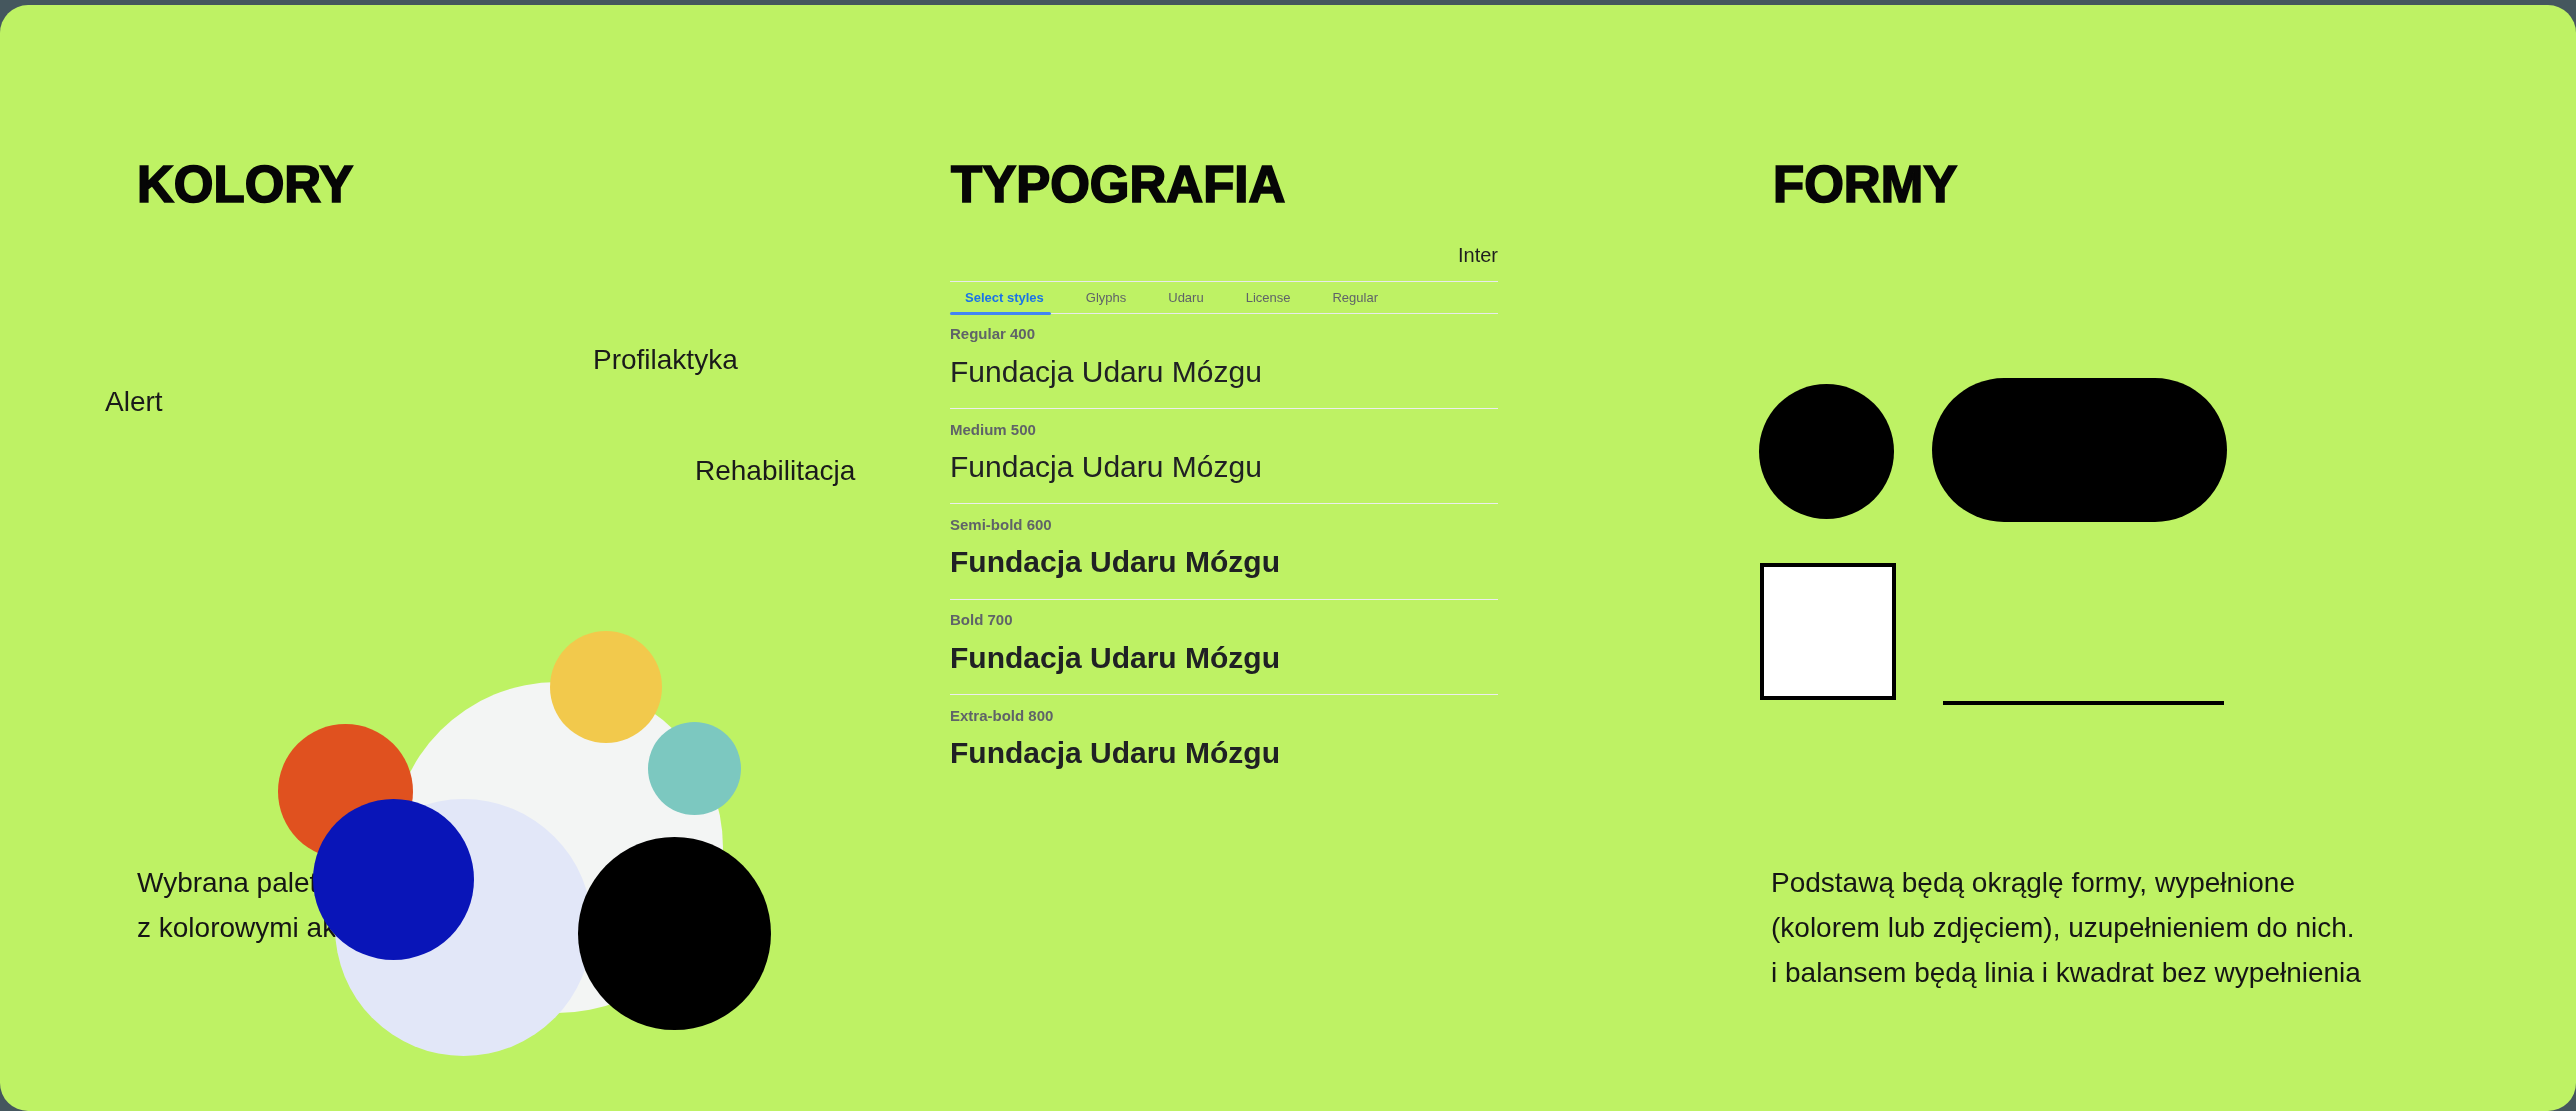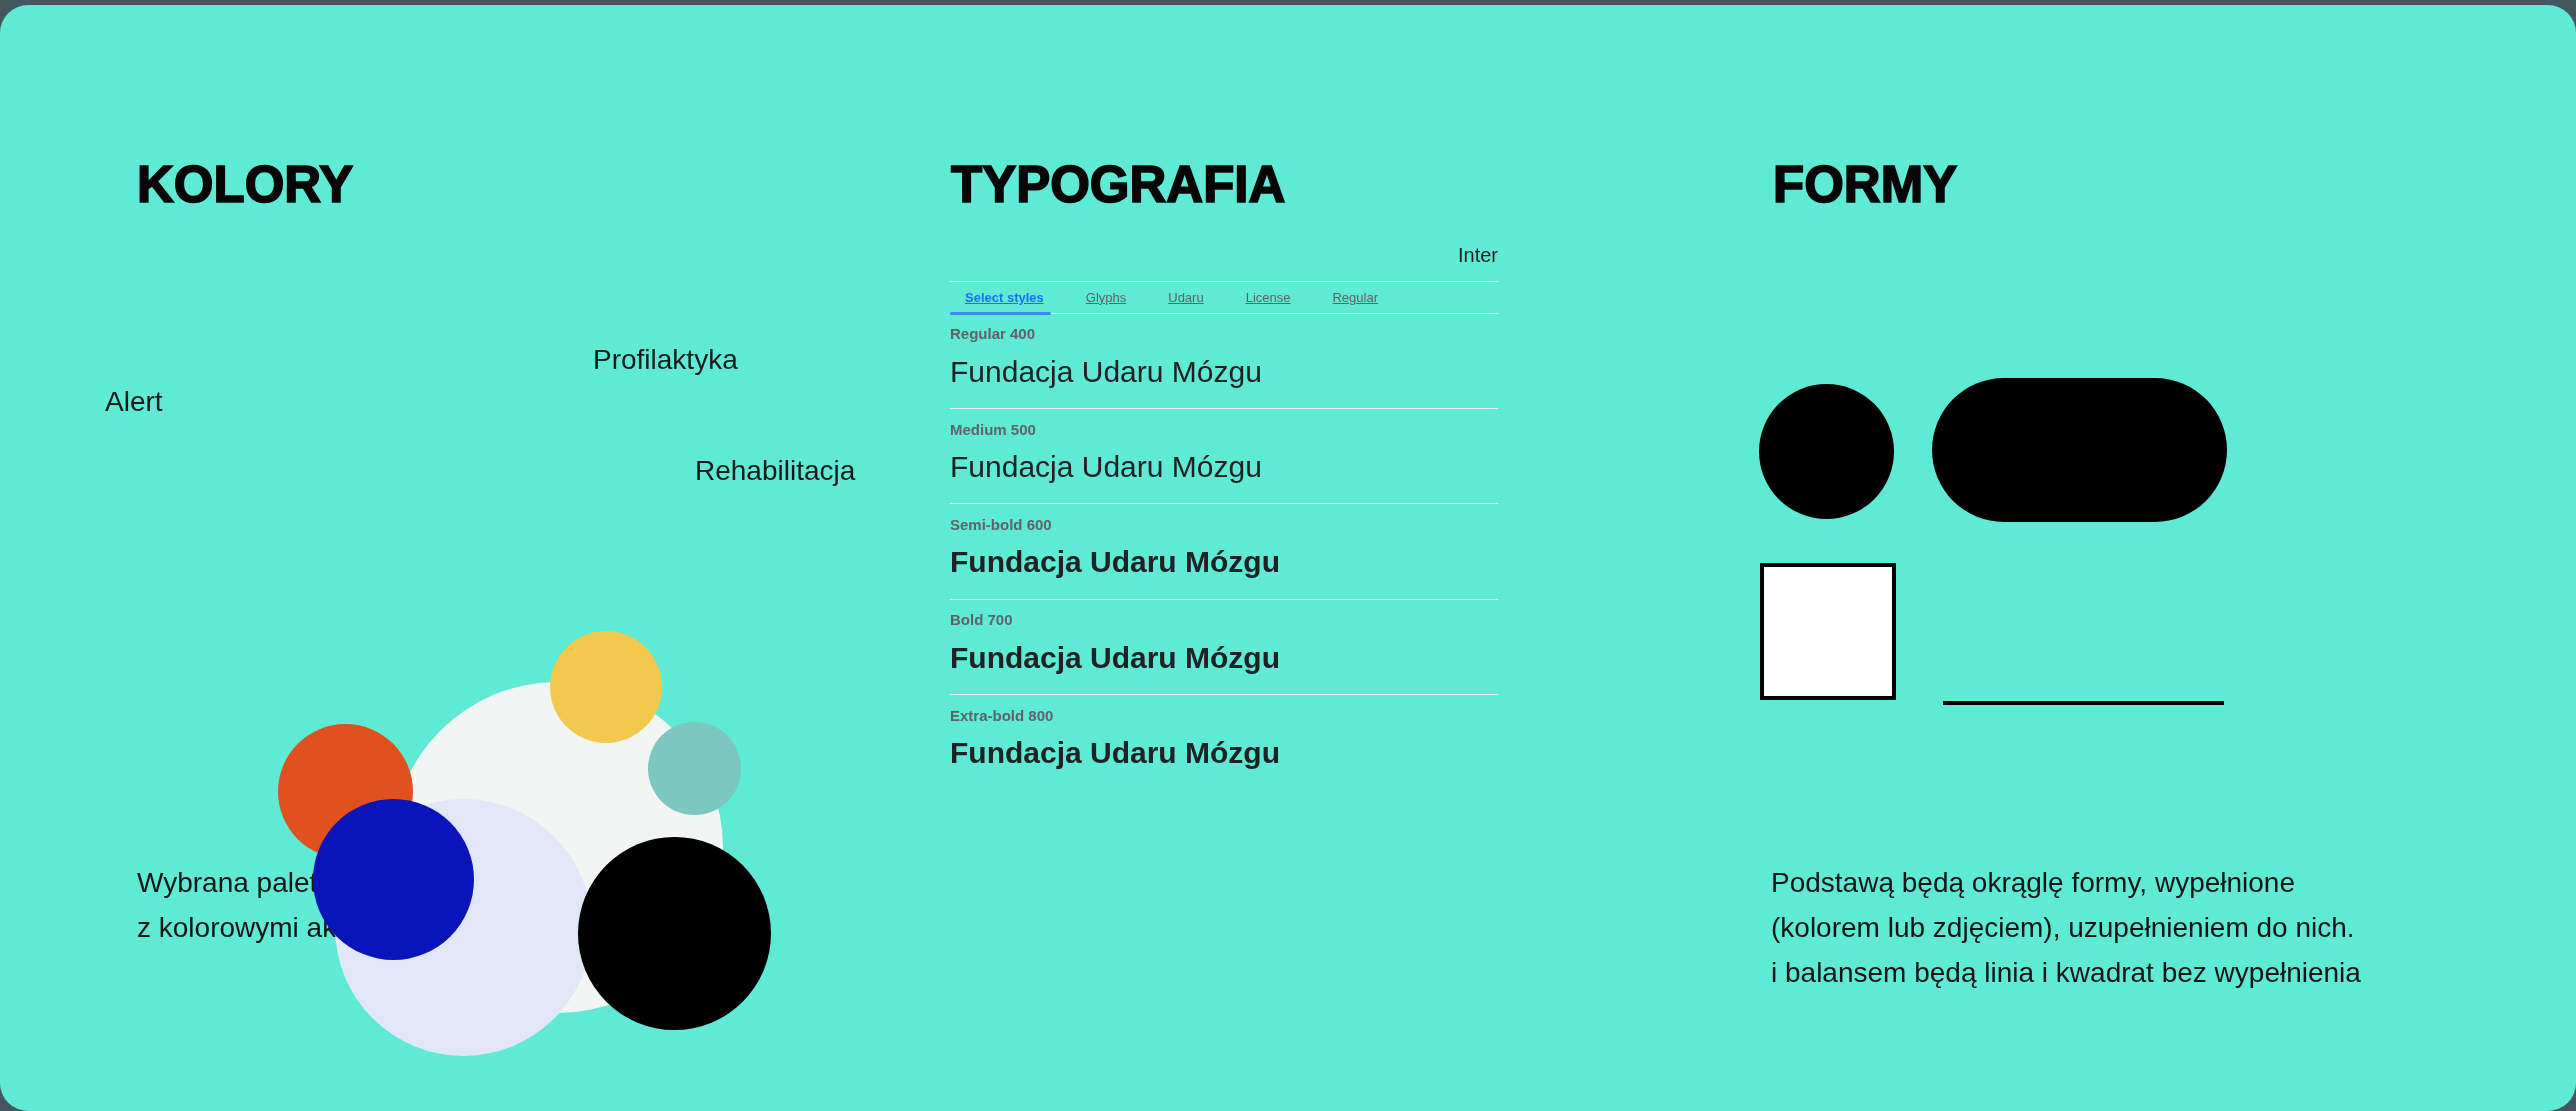--- a/index.html
+++ b/index.html
@@ -1,18 +1,18 @@
 <!DOCTYPE html>
 <html style="font-size:10.8px"><head>
 <meta charset="utf-8">
 <style>
   html,body{margin:0;padding:0;width:2576px;height:1112px;overflow:hidden;
     font-family:"Liberation Sans",sans-serif;background:#45575E;}
   .card{position:absolute;top:5.4px;left:0;width:2576px;height:1106px;
-    background:#5eead4;border-radius:28px;overflow:hidden;}
+    background:#bef264;border-radius:28px;overflow:hidden;}
 
   
   .heading{position:absolute;top:153px;font-size:51px;line-height:54px;
     font-weight:900;color:#060606;-webkit-text-stroke:1.7px #060606;
     letter-spacing:0px;white-space:nowrap;}
   #h-kolory{left:137px;} #h-typo{left:951px;} #h-formy{left:1773px;}
 
   
   .cluster{position:absolute;left:81px;top:292px;width:825px;height:554px;}
   .circle{position:absolute;border-radius:50%;}
@@ -26,21 +26,21 @@
   .cluster-label{position:absolute;font-size:28px;line-height:34px;color:#1A1A1A;z-index:7;white-space:nowrap;}
   #lbl-alert{left:24px;top:88px;}
   #lbl-prof{left:512px;top:46px;}
   #lbl-rehab{left:614px;top:157px;}
 
   
   .gf{position:absolute;left:950px;top:238px;width:548px;}
   .gf-name{font-size:20px;line-height:24px;color:#1F1F1F;text-align:right;}
   .gf-tabs{display:flex;align-items:center;height:31px;margin-top:13.5px;position:relative;
     border-top:1.4px solid #E8EAED;border-bottom:1.4px solid #E8EAED;padding-left:15px;}
-  .gf-tab{font-size:13px;color:#5F6368;margin-right:42px;white-space:nowrap;text-decoration:underline;}
+  .gf-tab{font-size:13px;color:#5F6368;margin-right:42px;white-space:nowrap;}
   .gf-tab.active{color:#1A73E8;font-weight:bold;}
   .gf-underline{position:absolute;left:0;bottom:-2px;width:101px;height:3.4px;border-radius:2px;}
   .spec-row{padding:13.5px 0 13.5px 0;border-bottom:1.4px solid #ECEDEF;}
   .spec-row:last-child{border-bottom:none;}
   .spec-label{font-size:15px;line-height:13.5px;color:#5F6368;margin-bottom:6.8px;font-weight:bold;}
   .spec-text{font-size:30px;line-height:47px;color:#202124;white-space:nowrap;}
 
   
   .shape{position:absolute;}
   .f-circle{left:1759px;top:379px;width:135px;height:135px;border-radius:50%;}

